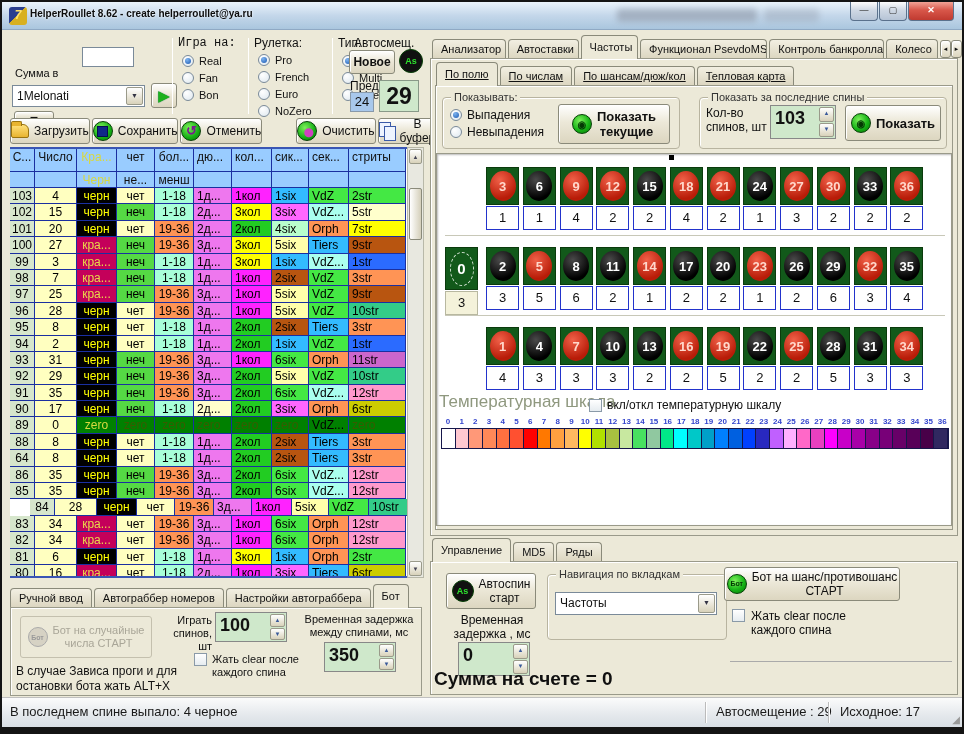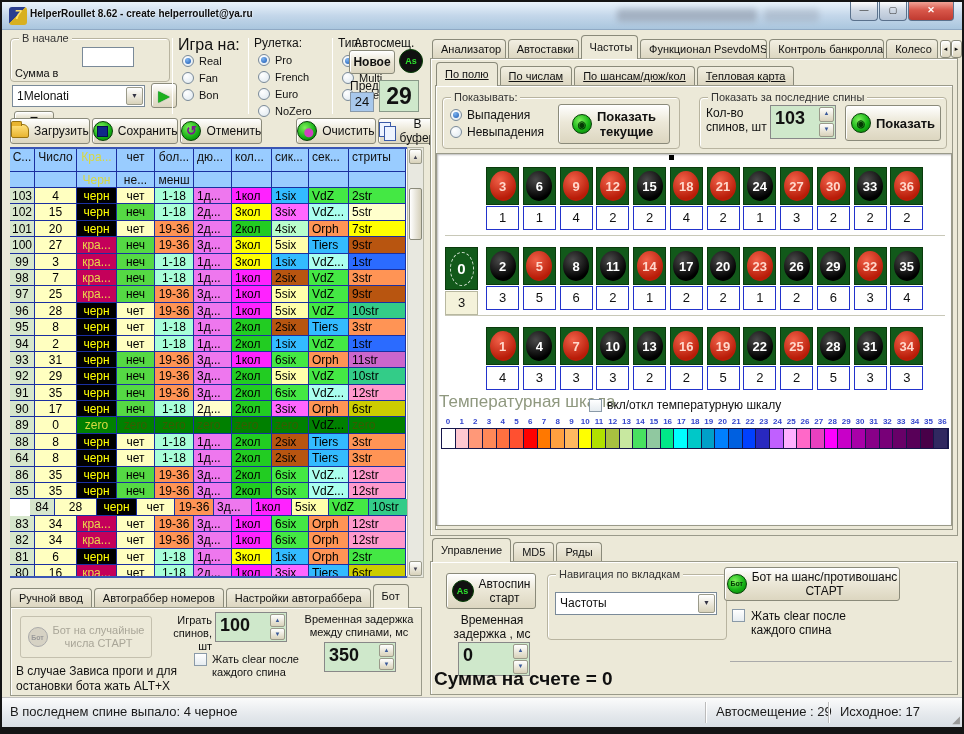--- a/index.html
+++ b/index.html
@@ -118,40 +118,37 @@
   <div id="titlebar">
     <div id="app-icon">7</div>
     <span id="title-text">HelperRoullet 8.62 - create helperroullet@ya.ru</span>
     <div class="blur-block" style="left:615px;width:140px;"></div>
     <div class="blur-block" style="left:762px;width:55px;opacity:.45;"></div>
     <div class="winbtn" id="btn-min" style="right:84px;width:28px;">—</div>
     <div class="winbtn" id="btn-max" style="right:55px;width:28px;">▢</div>
     <div class="winbtn" id="btn-close" style="right:8px;width:46px;">✕</div>
   </div>
 
-  <div class="groupbox" style="left:8px;top:36px;width:160px;height:44px;">
-    <span class="gb-legend">В начале</span>
-  </div>
   <div class="abs pre" style="left:13px;top:45px;line-height:14px;margin-top:19px;">Сумма в
 начале игры</div>
   <div class="abs" style="left:80px;top:45px;width:52px;height:20px;background:#fff;border:1px solid #7a8a99;"></div>
 
   <div class="dd" style="left:10px;top:83px;width:133px;height:22px;">
     <span class="dd-val">1Melonati</span>
     <span class="dd-btn">▼</span>
   </div>
   <div class="btn" style="position:absolute;left:149px;top:81px;width:26px;height:25px;">
     <span style="color:#1db11d;font-size:15px;text-shadow:0 0 1px #064;">▶</span>
   </div>
   <div class="btn" style="position:absolute;left:12px;top:109px;width:40px;height:11px;font-size:7px;">
     <span>▬</span>
   </div>
 
   <div class="abs" style="left:170px;top:36px;width:1px;height:76px;background:#c8c4b0;border-right:1px solid #fff;"></div>
-  <div class="abs" style="left:176px;top:34px;font-size:16px;">Игра на:</div>
+  <div class="abs" style="left:176px;top:34px;font-size:12px;font-family:Liberation Mono, monospace;">Игра на:</div>
   <div class="abs" id="rg-game" style="left:180px;top:50px;">
       <div class="radio-row">
         <span class="radio sel"></span>
         <span>Real</span>
       </div>
       <div class="radio-row">
         <span class="radio"></span>
         <span>Fan</span>
       </div>
       <div class="radio-row">

